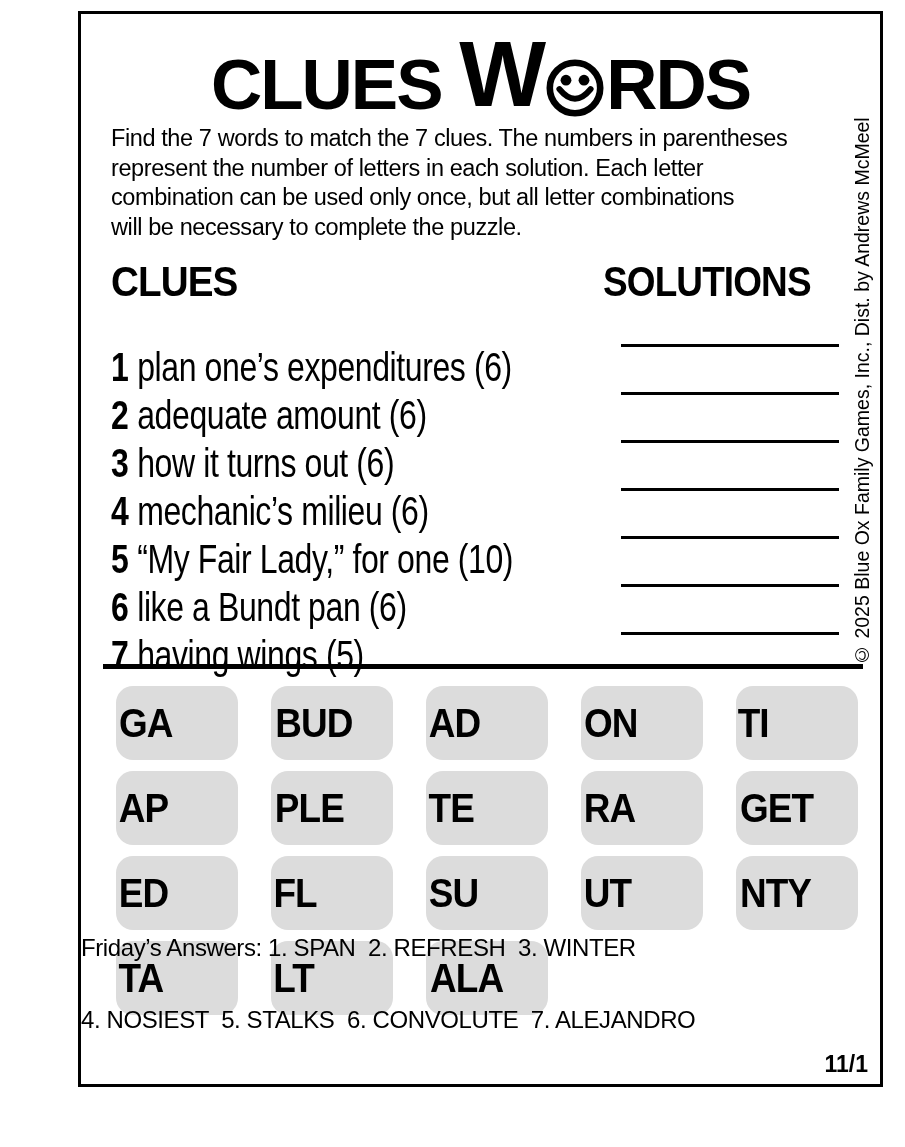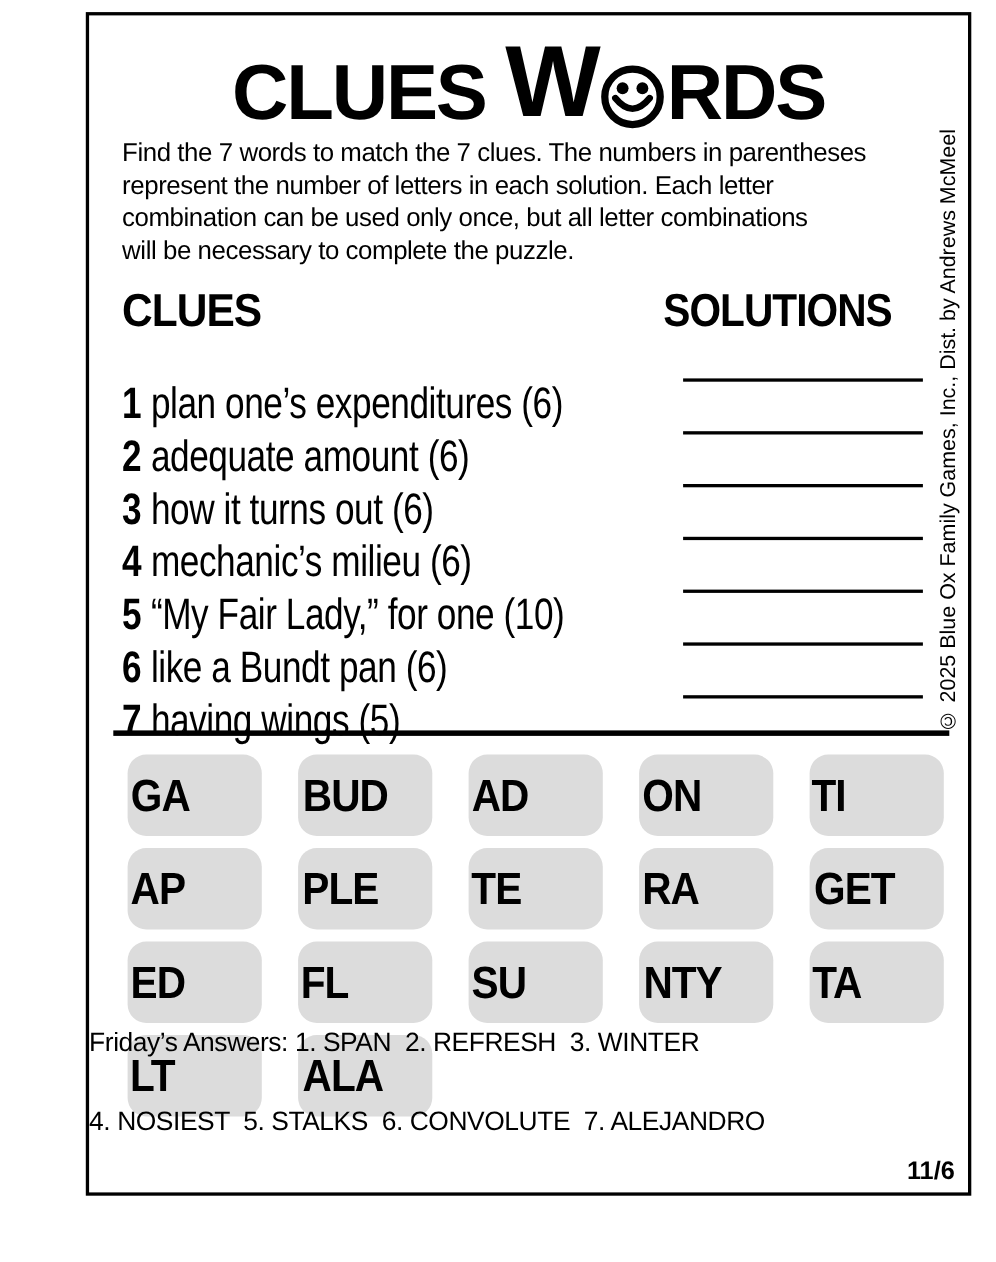--- a/index.html
+++ b/index.html
@@ -199,32 +199,35 @@
     <div class="tile">
         <span>ED</span>
       </div>
     <div class="tile">
         <span>FL</span>
       </div>
     <div class="tile">
         <span>SU</span>
       </div>
     <div class="tile">
+        <span>UT</span>
+      </div>
+    <div class="tile">
         <span>NTY</span>
       </div>
     <div class="tile">
         <span>TA</span>
       </div>
     <div class="tile">
         <span>LT</span>
       </div>
     <div class="tile">
         <span>ALA</span>
       </div>
   </div>
 
   <div class="footer">
     <div>Friday’s Answers: 1. SPAN  2. REFRESH  3. WINTER</div>
     <div>4. NOSIEST  5. STALKS  6. CONVOLUTE  7. ALEJANDRO</div>
   </div>
-  <div class="puzzle-date">11/6</div>
+  <div class="puzzle-date">11/1</div>
 
 </div>
 
 </body></html>

